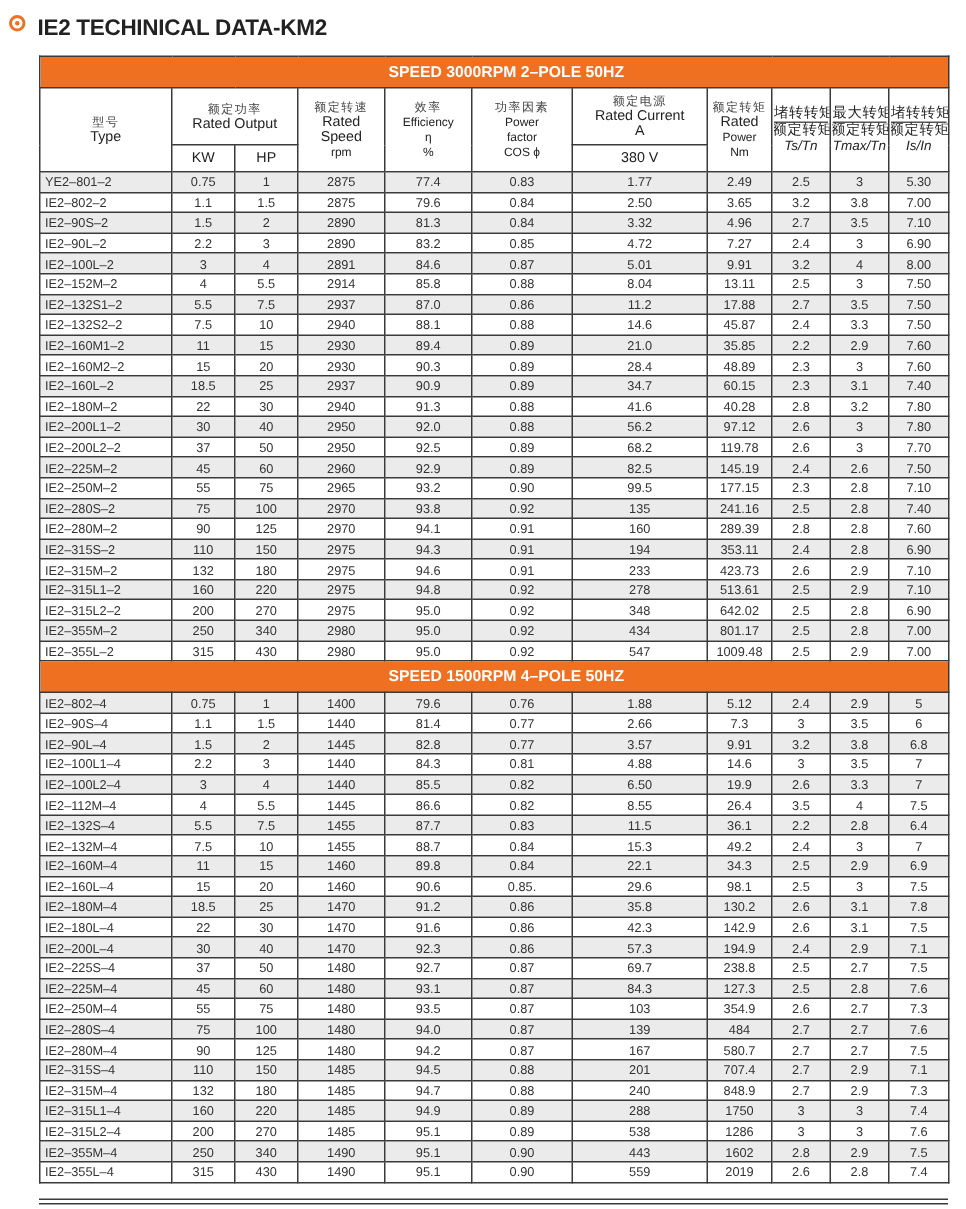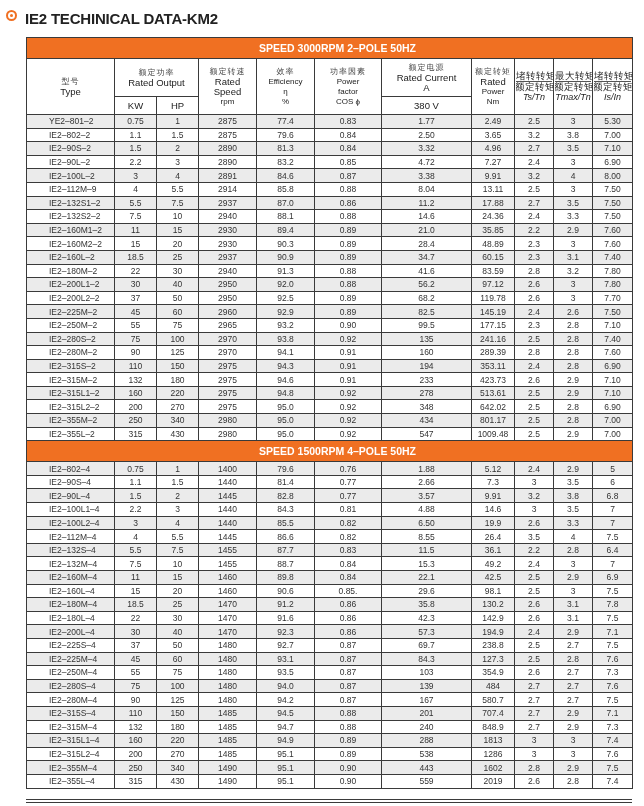--- a/index.html
+++ b/index.html
@@ -17,21 +17,21 @@
   .band .band-label { padding-left: 16px; }
   .hdr th { font-size: 9.5px; line-height: 10px; color: #222; background: #fff; vertical-align: middle; }
   .hdr .cn { font-size: 8px; color: #444; letter-spacing: 1px; display: block; }
   .hdr .sm { font-size: 8px; display: block; }
   .sub th { font-size: 9.5px; height: 17px; }
   .ratio { font-size: 8px; line-height: 9px; color: #333; border-radius: 11px; }
   .ratio .top { display: block; border-bottom: 1px solid #555; margin: 0 1px; letter-spacing: 0.5px; }
   .ratio .bot { display: block; letter-spacing: 0.5px; }
   .ratio .en { display: block; font-size: 9px; font-style: italic; }
   tr.row td { font-size: 8.5px; height: 12.6px; line-height: 12px; color: #333; }
-  tr.row td.type { text-align: left; padding-left: 22px; }
+  tr.row td.type { text-align: left; padding-left: 3px; }
   tr.row:nth-child(odd) td { background: #ebebeb; }
   tr.row:nth-child(even) td { background: #ffffff; }
   .bottom-line { position: absolute; left: 26px; top: 799px; width: 606px; height: 2px; border-top: 1px solid #3a3a3a; border-bottom: 1px solid #3a3a3a; }
 </style>
 </head>
 <body>
 
 <div class="title-row">
   <span class="title-icon"></span>
   <span class="title-text">IE2 TECHINICAL DATA-KM2</span>
@@ -169,28 +169,28 @@
           <td>3</td>
           <td>6.90</td>
         </tr>
         <tr class="row">
           <td class="type">IE2–100L–2</td>
           <td>3</td>
           <td>4</td>
           <td>2891</td>
           <td>84.6</td>
           <td>0.87</td>
-          <td>3.38</td>
+          <td>5.01</td>
           <td>9.91</td>
           <td>3.2</td>
           <td>4</td>
           <td>8.00</td>
         </tr>
         <tr class="row">
-          <td class="type">IE2–112M–9</td>
+          <td class="type">IE2–152M–2</td>
           <td>4</td>
           <td>5.5</td>
           <td>2914</td>
           <td>85.8</td>
           <td>0.88</td>
           <td>8.04</td>
           <td>13.11</td>
           <td>2.5</td>
           <td>3</td>
           <td>7.50</td>
@@ -209,21 +209,21 @@
           <td>7.50</td>
         </tr>
         <tr class="row">
           <td class="type">IE2–132S2–2</td>
           <td>7.5</td>
           <td>10</td>
           <td>2940</td>
           <td>88.1</td>
           <td>0.88</td>
           <td>14.6</td>
-          <td>24.36</td>
+          <td>45.87</td>
           <td>2.4</td>
           <td>3.3</td>
           <td>7.50</td>
         </tr>
         <tr class="row">
           <td class="type">IE2–160M1–2</td>
           <td>11</td>
           <td>15</td>
           <td>2930</td>
           <td>89.4</td>
@@ -261,21 +261,21 @@
           <td>7.40</td>
         </tr>
         <tr class="row">
           <td class="type">IE2–180M–2</td>
           <td>22</td>
           <td>30</td>
           <td>2940</td>
           <td>91.3</td>
           <td>0.88</td>
           <td>41.6</td>
-          <td>83.59</td>
+          <td>40.28</td>
           <td>2.8</td>
           <td>3.2</td>
           <td>7.80</td>
         </tr>
         <tr class="row">
           <td class="type">IE2–200L1–2</td>
           <td>30</td>
           <td>40</td>
           <td>2950</td>
           <td>92.0</td>
@@ -541,21 +541,21 @@
           <td>7</td>
         </tr>
         <tr class="row">
           <td class="type">IE2–160M–4</td>
           <td>11</td>
           <td>15</td>
           <td>1460</td>
           <td>89.8</td>
           <td>0.84</td>
           <td>22.1</td>
-          <td>42.5</td>
+          <td>34.3</td>
           <td>2.5</td>
           <td>2.9</td>
           <td>6.9</td>
         </tr>
         <tr class="row">
           <td class="type">IE2–160L–4</td>
           <td>15</td>
           <td>20</td>
           <td>1460</td>
           <td>90.6</td>
@@ -697,21 +697,21 @@
           <td>7.3</td>
         </tr>
         <tr class="row">
           <td class="type">IE2–315L1–4</td>
           <td>160</td>
           <td>220</td>
           <td>1485</td>
           <td>94.9</td>
           <td>0.89</td>
           <td>288</td>
-          <td>1813</td>
+          <td>1750</td>
           <td>3</td>
           <td>3</td>
           <td>7.4</td>
         </tr>
         <tr class="row">
           <td class="type">IE2–315L2–4</td>
           <td>200</td>
           <td>270</td>
           <td>1485</td>
           <td>95.1</td>

